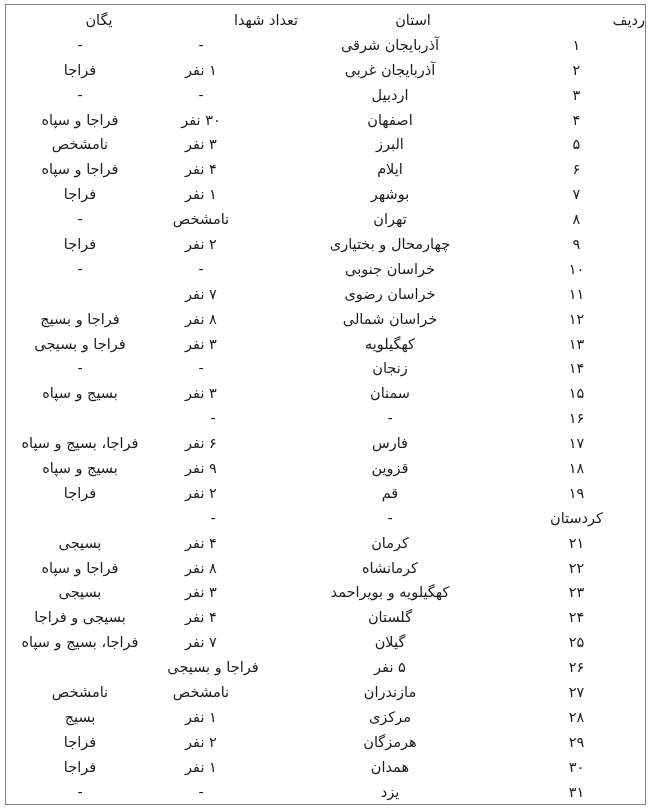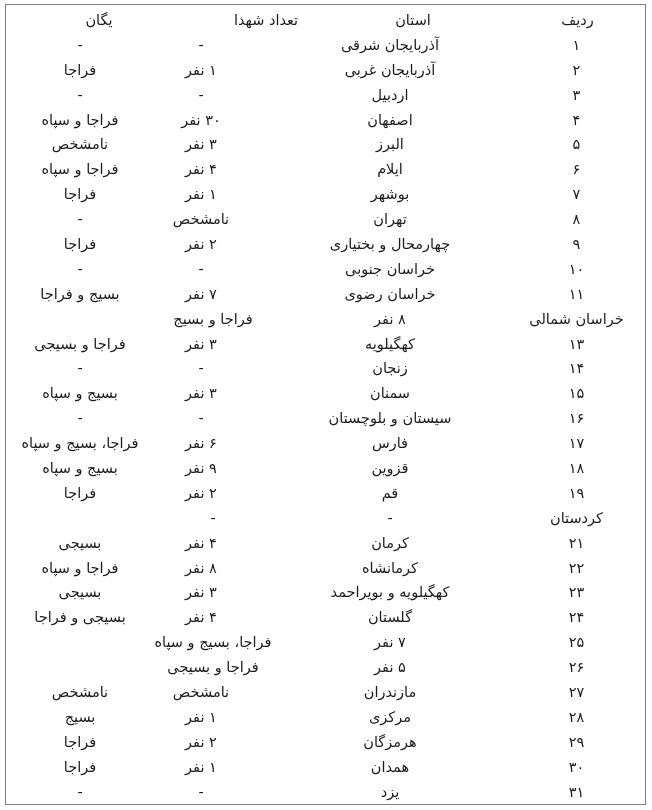--- a/index.html
+++ b/index.html
@@ -26,21 +26,21 @@
     line-height: 24.9px;
     direction: rtl;
   }
   .cell {
     text-align: center;
     font-size: 14.5px;
     color: #1b1b1b;
     white-space: nowrap;
   }
   
-  .h-rownum { padding-left: 2px; }
+  .h-rownum { text-align: right; padding-left: 2px; }
   .h-province { transform: translateX(23px); }
   .h-martyrs  { transform: translateX(65px); }
   .h-unit     { transform: translateX(31px); }
   
   .c-unit { transform: translateX(12px); }
 </style>
 </head>
 <body>
 
 <div class="table-frame">
@@ -120,24 +120,24 @@
     <div class="cell c-rownum">۱۰</div>
     <div class="cell c-province">خراسان جنوبی</div>
     <div class="cell c-martyrs">-</div>
     <div class="cell c-unit">-</div>
   </div>
 
   <div class="t-row">
     <div class="cell c-rownum">۱۱</div>
     <div class="cell c-province">خراسان رضوی</div>
     <div class="cell c-martyrs">۷ نفر</div>
-    <div class="cell c-unit">بسیج و فراجا</div>
-  </div>
-
-  <div class="t-row">
+  </div>
+
+  <div class="t-row">
+    <div class="cell c-rownum">۱۲</div>
     <div class="cell c-province">خراسان شمالی</div>
     <div class="cell c-martyrs">۸ نفر</div>
     <div class="cell c-unit">فراجا و بسیج</div>
   </div>
 
   <div class="t-row">
     <div class="cell c-rownum">۱۳</div>
     <div class="cell c-province">کهگیلویه</div>
     <div class="cell c-martyrs">۳ نفر</div>
     <div class="cell c-unit">فراجا و بسیجی</div>
@@ -152,21 +152,20 @@
 
   <div class="t-row">
     <div class="cell c-rownum">۱۵</div>
     <div class="cell c-province">سمنان</div>
     <div class="cell c-martyrs">۳ نفر</div>
     <div class="cell c-unit">بسیج و سپاه</div>
   </div>
 
   <div class="t-row">
     <div class="cell c-rownum">۱۶</div>
-    <div class="cell c-province">سیستان و بلوچستان</div>
     <div class="cell c-martyrs">-</div>
     <div class="cell c-unit">-</div>
   </div>
 
   <div class="t-row">
     <div class="cell c-rownum">۱۷</div>
     <div class="cell c-province">فارس</div>
     <div class="cell c-martyrs">۶ نفر</div>
     <div class="cell c-unit">فراجا، بسیج و سپاه</div>
   </div>
@@ -214,20 +213,21 @@
 
   <div class="t-row">
     <div class="cell c-rownum">۲۴</div>
     <div class="cell c-province">گلستان</div>
     <div class="cell c-martyrs">۴ نفر</div>
     <div class="cell c-unit">بسیجی و فراجا</div>
   </div>
 
   <div class="t-row">
     <div class="cell c-rownum">۲۵</div>
+    <div class="cell c-province">گیلان</div>
     <div class="cell c-martyrs">۷ نفر</div>
     <div class="cell c-unit">فراجا، بسیج و سپاه</div>
   </div>
 
   <div class="t-row">
     <div class="cell c-rownum">۲۶</div>
     <div class="cell c-martyrs">۵ نفر</div>
     <div class="cell c-unit">فراجا و بسیجی</div>
   </div>
 

